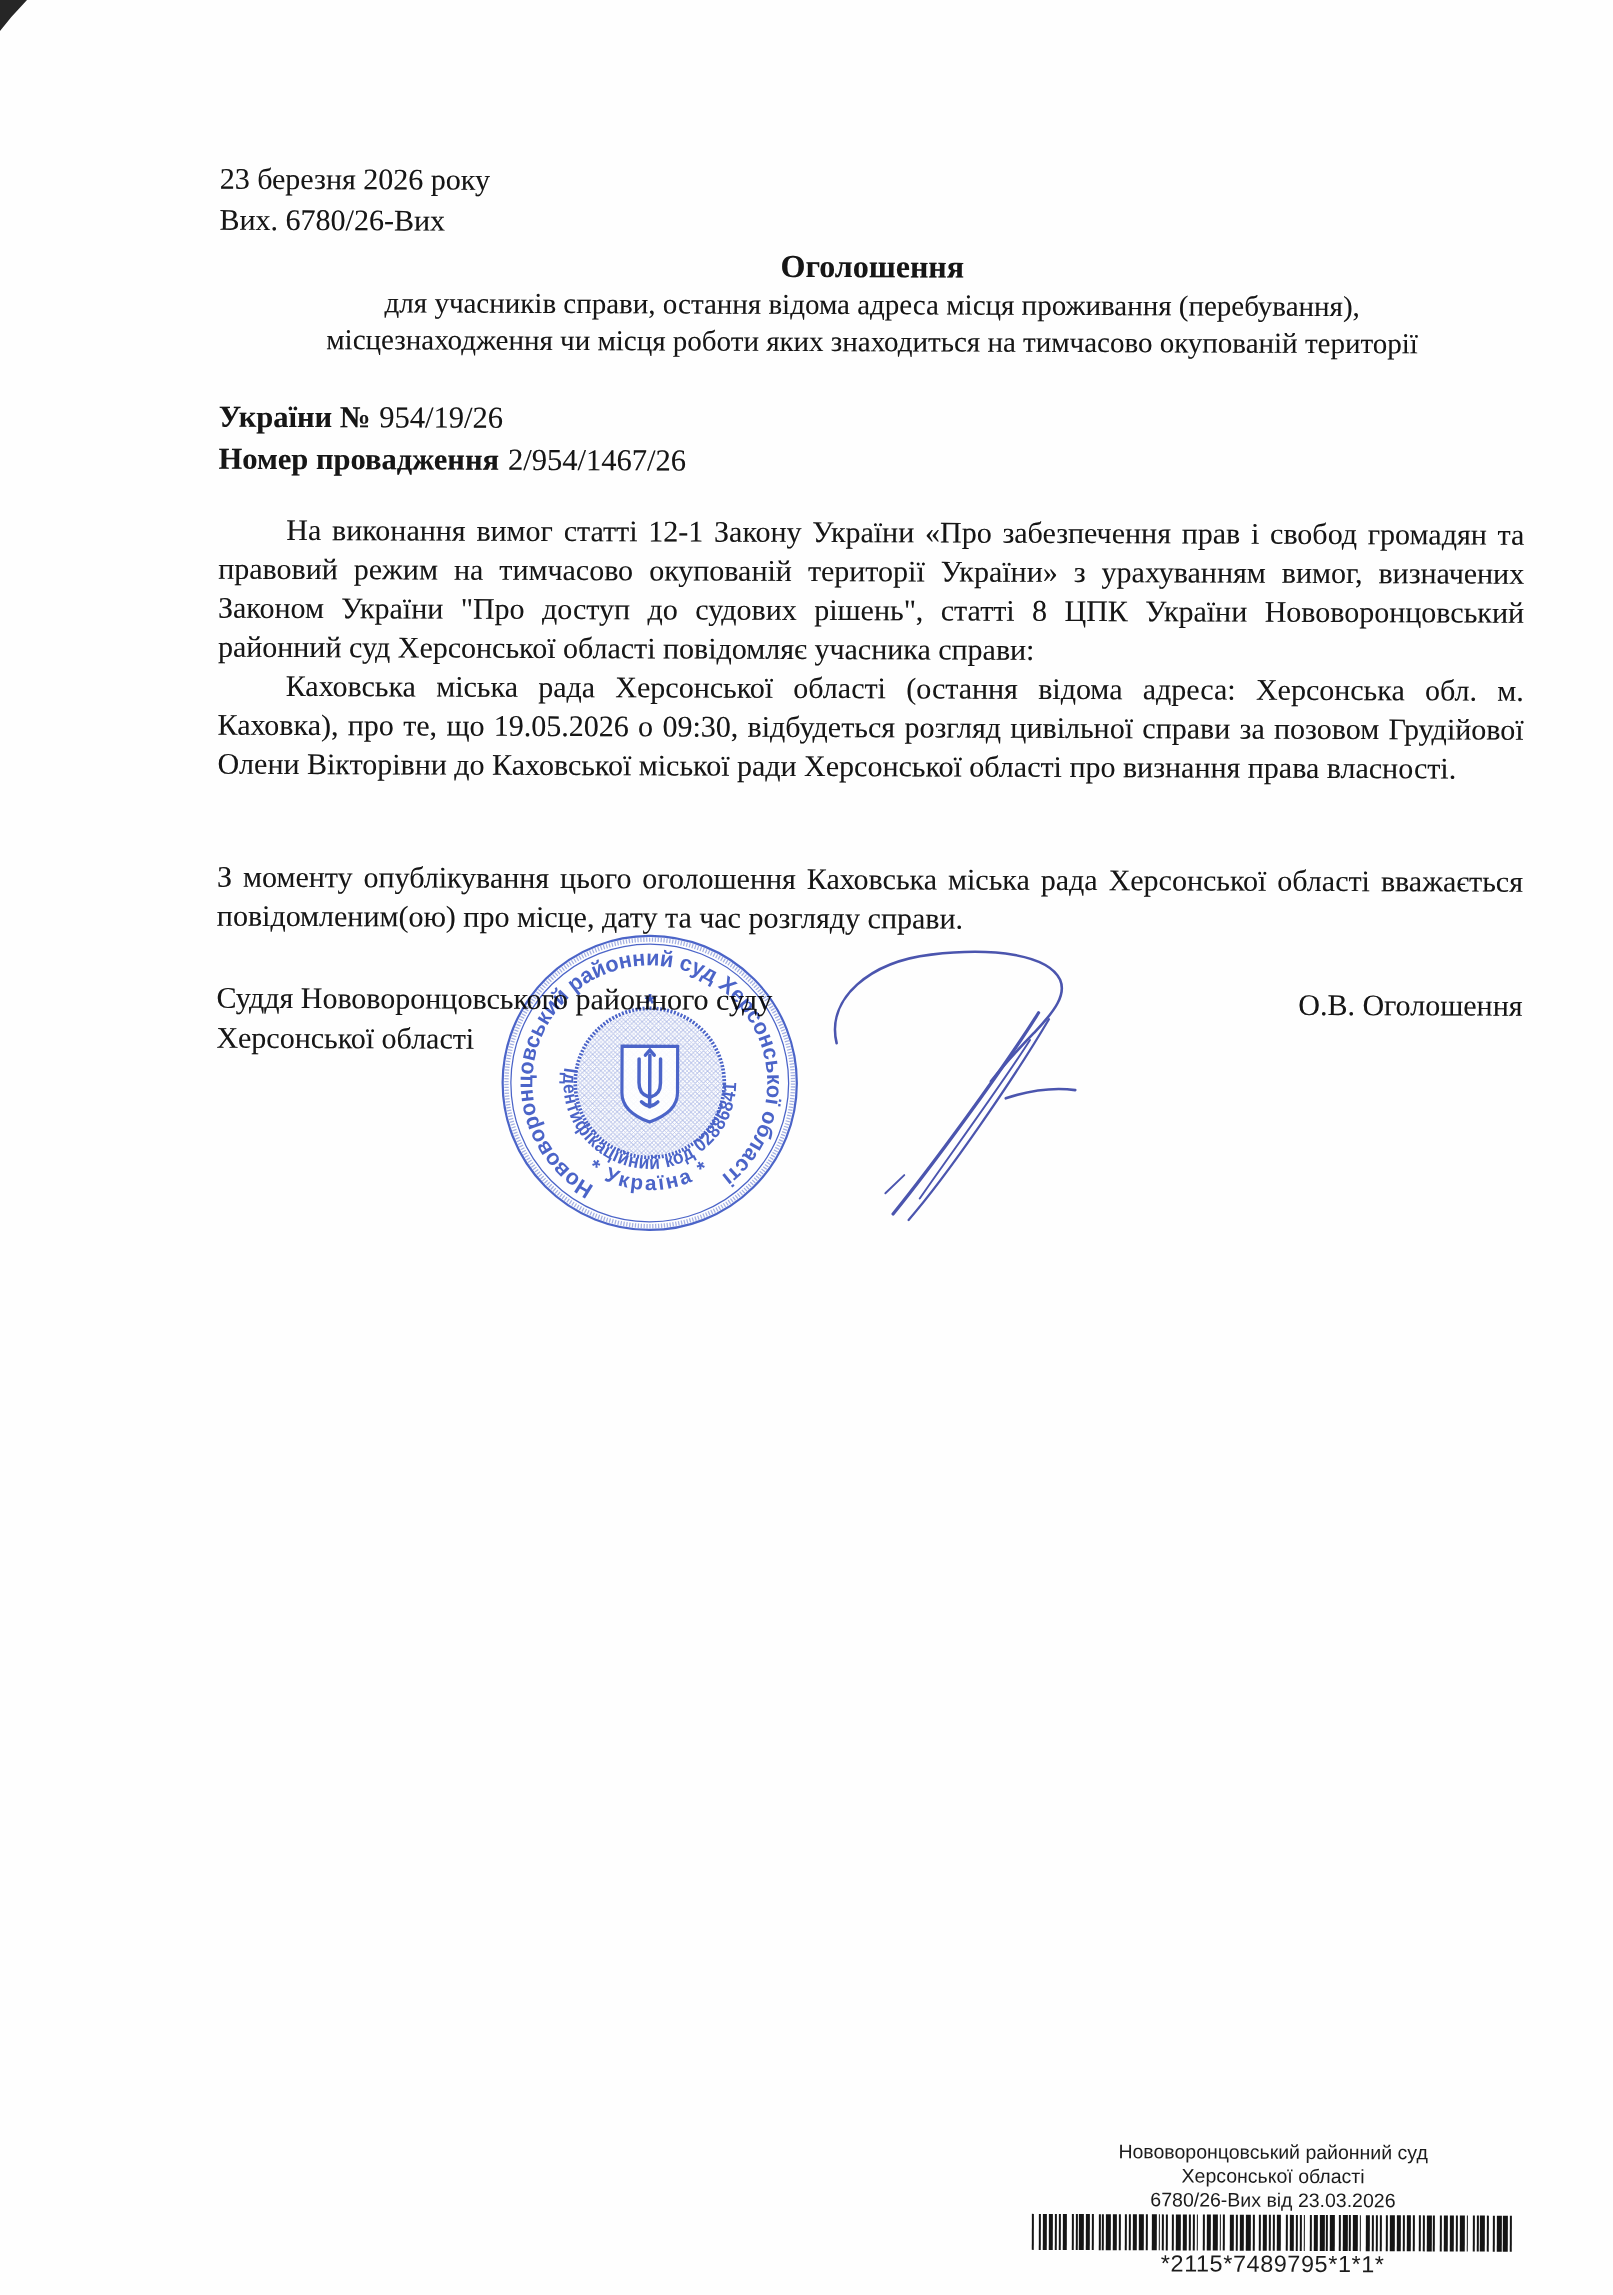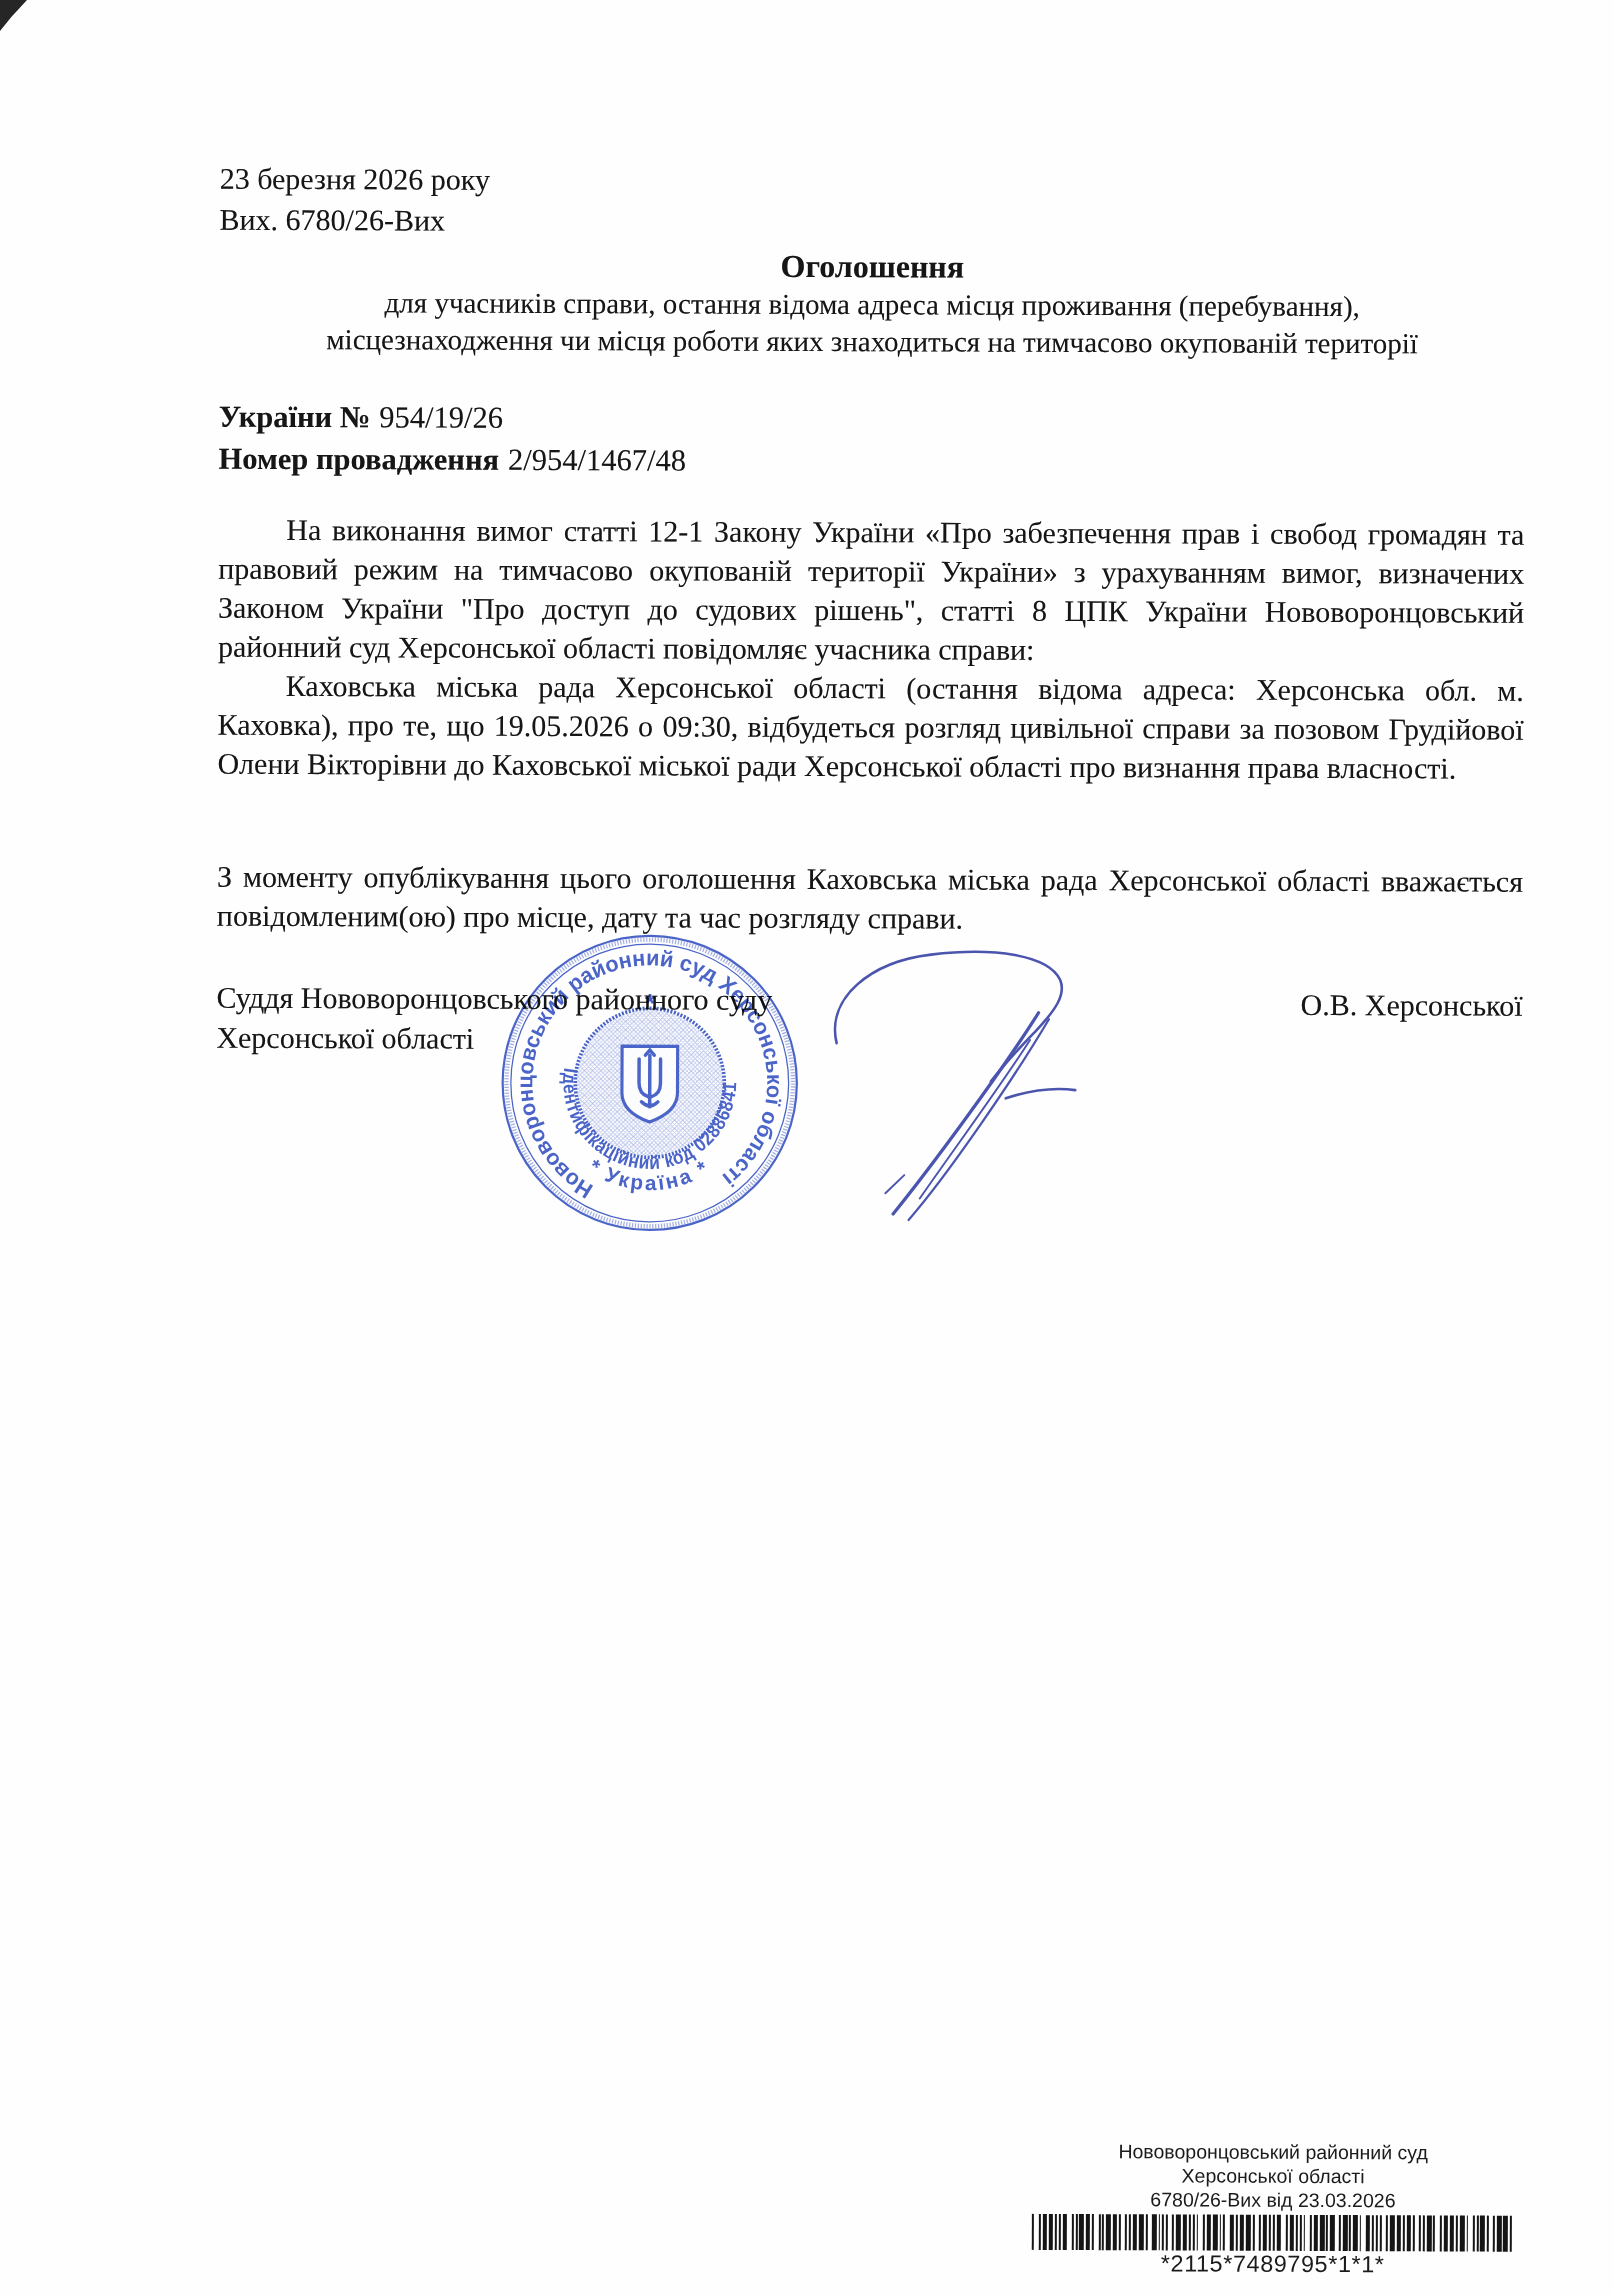--- a/index.html
+++ b/index.html
@@ -59,35 +59,35 @@
       <div class="title">Оголошення</div>
       <div class="subtitle">для учасників справи, остання відома адреса місця проживання (перебування),</div>
       <div class="subtitle">місцезнаходження чи місця роботи яких знаходиться на тимчасово окупованій території</div>
     </div>
 
     <div class="case-block txt">
       <div>
         <span class="b case-label">України №</span><span>954/19/26</span>
       </div>
       <div>
-        <span class="b case-label">Номер провадження</span><span>2/954/1467/48</span>
+        <span class="b case-label">Номер провадження</span><span>2/954/1467/26</span>
       </div>
     </div>
 
     <div class="body-block txt">
       <p class="para indent">На виконання вимог статті 12-1 Закону України «Про забезпечення прав і свобод громадян та правовий режим на тимчасово окупованій території України» з урахуванням вимог, визначених Законом України "Про доступ до судових рішень", статті 8 ЦПК України Нововоронцовський районний суд Херсонської області повідомляє учасника справи:</p>
       <p class="para indent">Каховська міська рада Херсонської області (остання відома адреса: Херсонська обл. м. Каховка), про те, що  19.05.2026 о 09:30, відбудеться розгляд цивільної справи за позовом Грудійової Олени Вікторівни до Каховської міської ради Херсонської області про визнання права власності.</p>
     </div>
     <p class="para3 txt">З моменту опублікування цього оголошення Каховська міська рада Херсонської області вважається повідомленим(ою) про місце, дату та час розгляду справи.</p>
 
     <div class="sig-title txt">
       <div>Суддя Нововоронцовського районного суду</div>
       <div>Херсонської області</div>
     </div>
-    <div class="sig-name txt">О.В. Херсонської</div>
+    <div class="sig-name txt">О.В. Оголошення</div>
 
     <svg class="stamp" viewBox="0 0 480 480">
       <defs>
         <pattern id="guil" width="13" height="13" patternUnits="userSpaceOnUse">
           <path d="M0 6.5 L6.5 0 L13 6.5 L6.5 13 Z" fill="none" stroke="#8fa0dd" stroke-width="1.4"></path>
           <path d="M0 0 L13 13 M13 0 L0 13" stroke="#a9b6e6" stroke-width="1"></path>
         </pattern>
         <path id="arcTop" d="M 152.7,404.2 A 186,186 0 1 1 327.3,404.2" fill="none"></path>
         <path id="arcBottom" d="M 70,240 A 170,170 0 0 0 410,240" fill="none"></path>
         <path id="arcInner" d="M 105,216 A 137,137 0 1 0 375,216" fill="none"></path>

